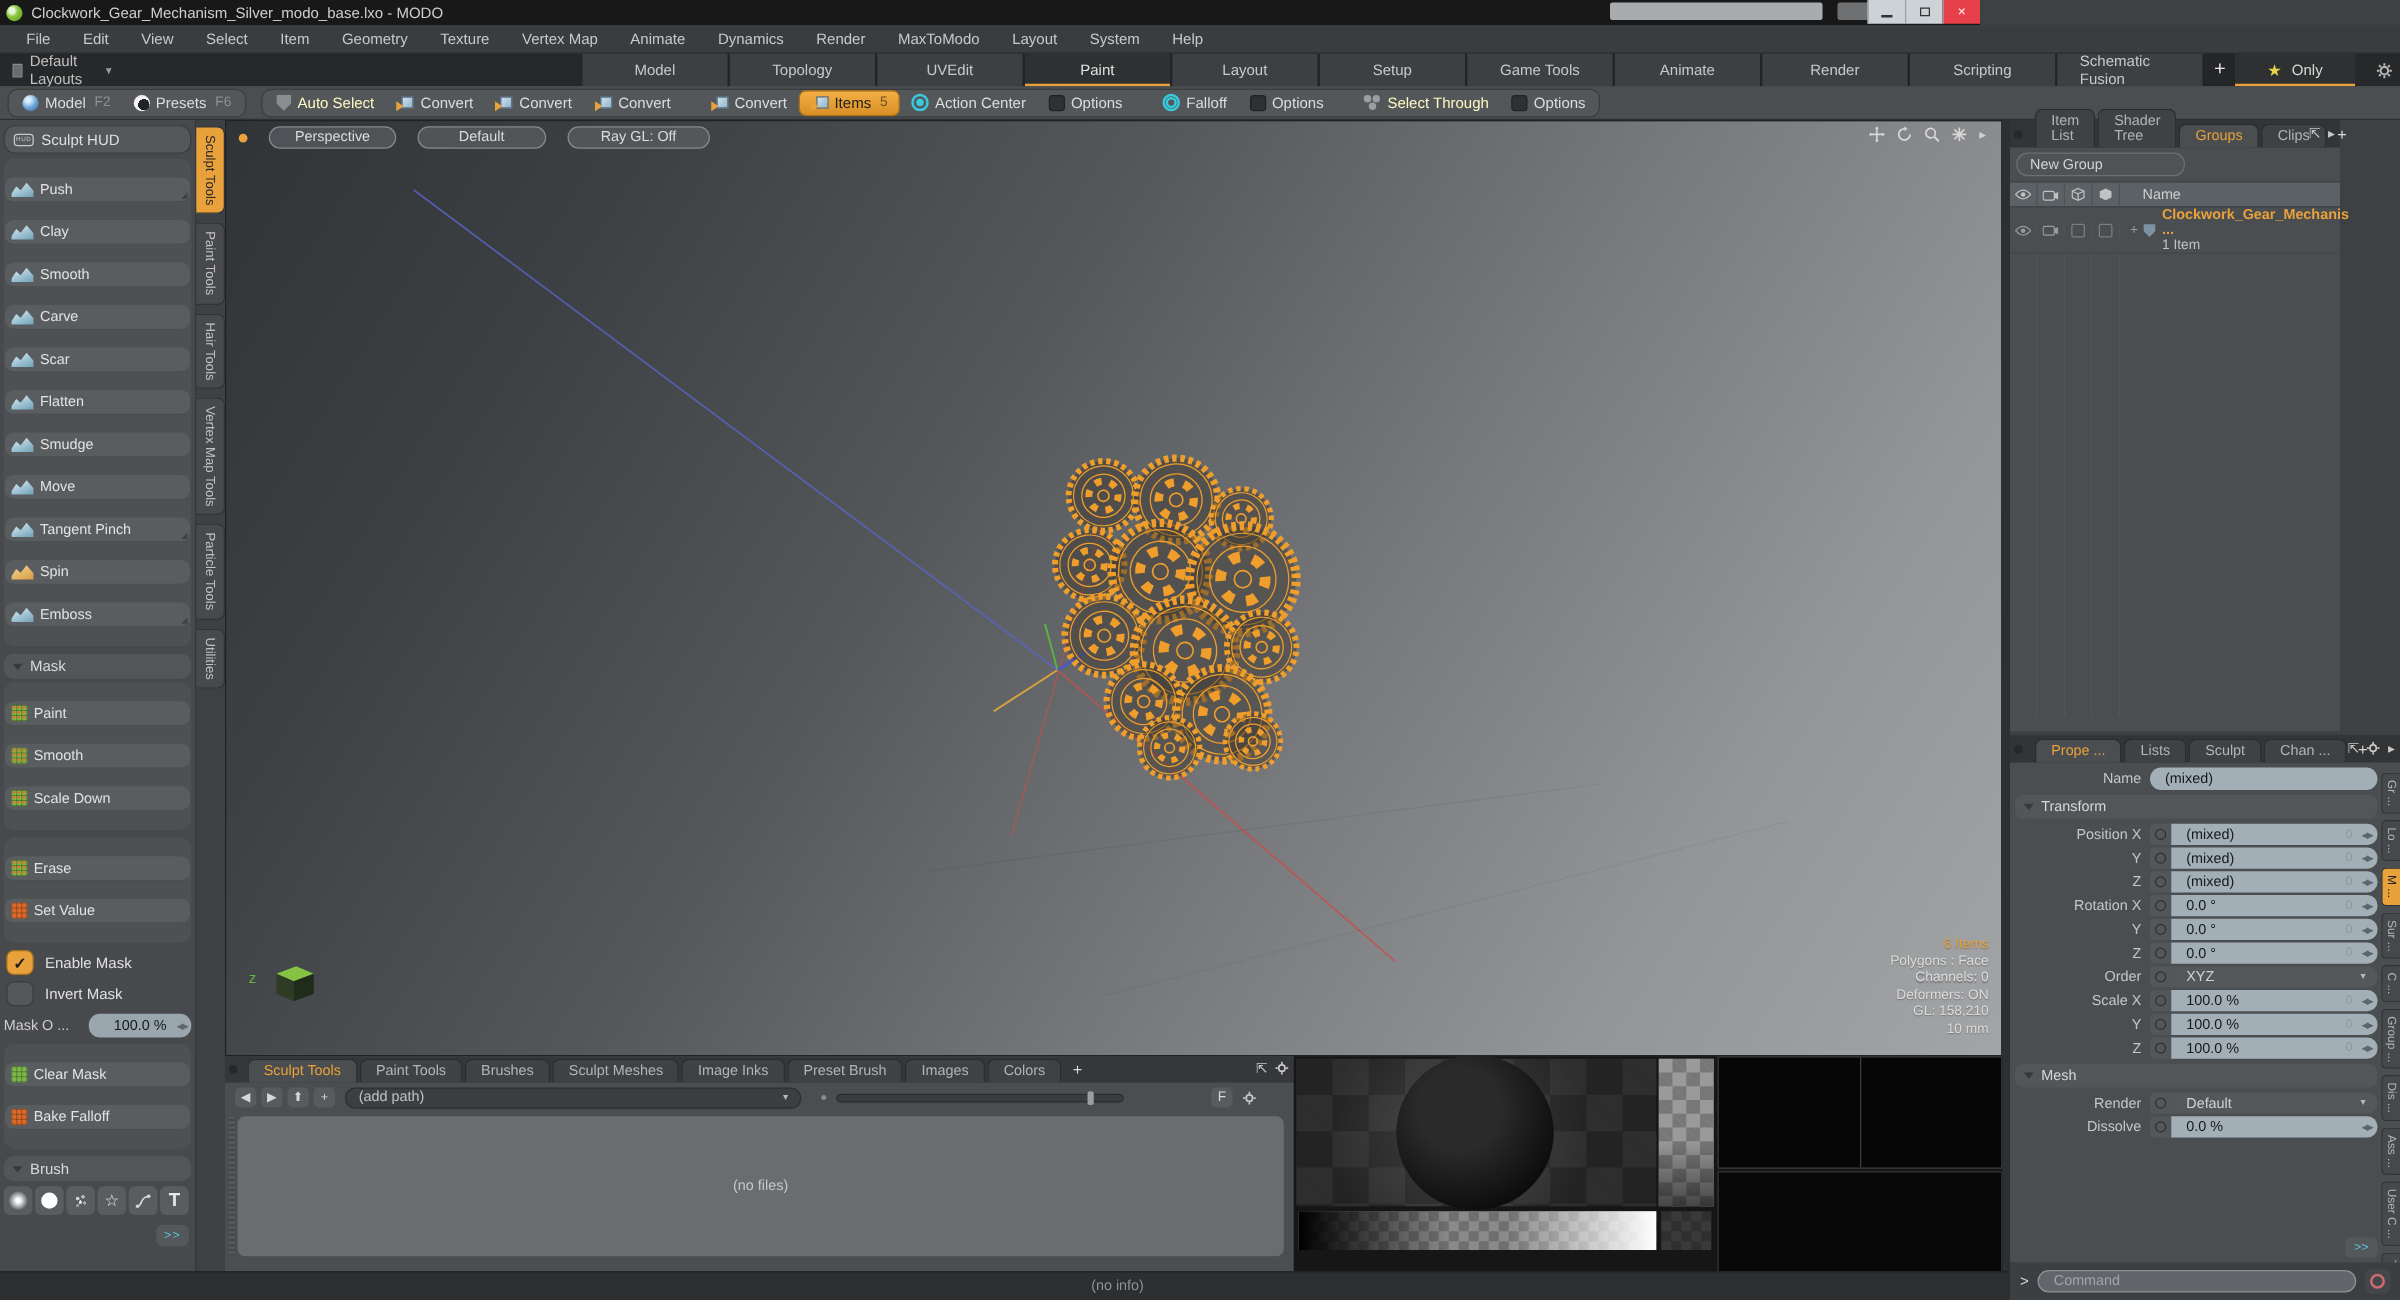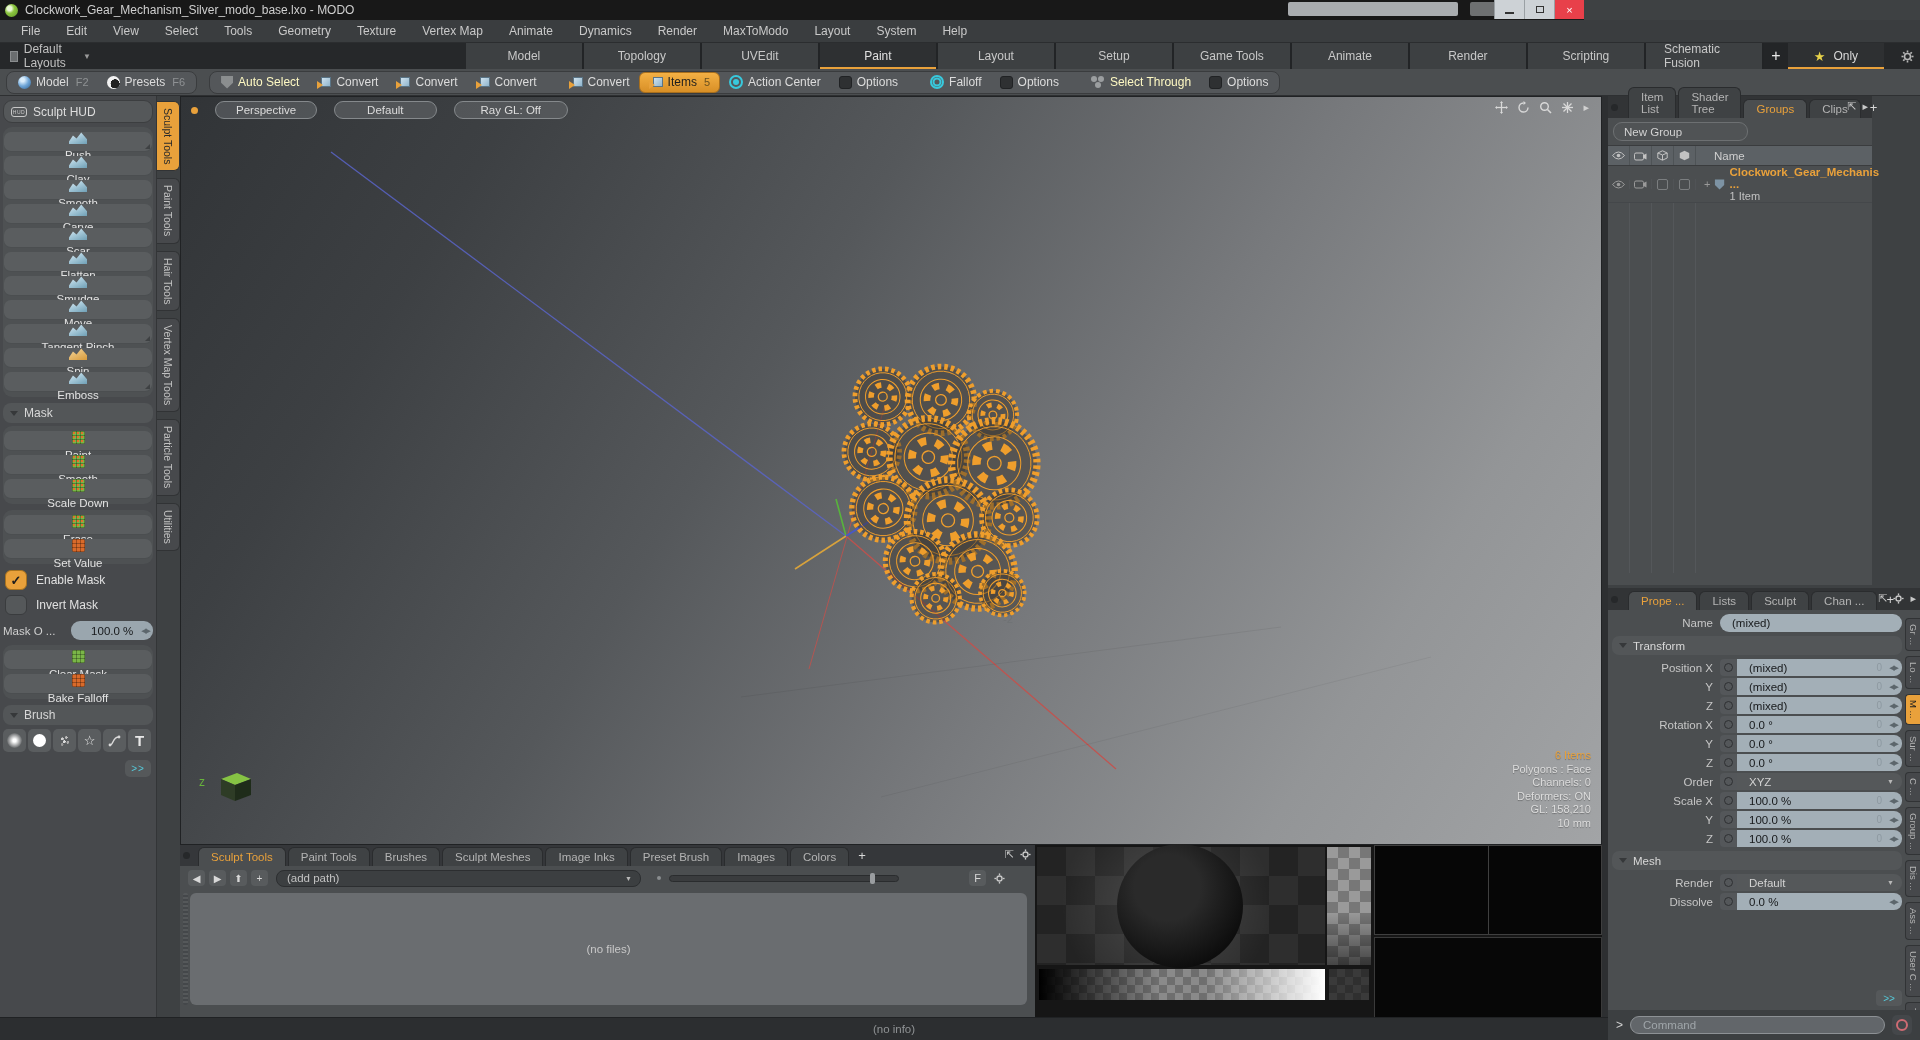--- a/index.html
+++ b/index.html
@@ -57,21 +57,21 @@
   .cluster-gray { width:14px; height:12px; position:relative; }
   .cluster-gray::before, .cluster-gray::after { content:""; position:absolute; width:6px; height:6px; border-radius:50%; background:#9b9e a0; background:#9b9ea0; }
   .cluster-gray::before { left:0; top:0; box-shadow:7px 0 0 #9b9ea0; }
   .cluster-gray::after { left:4px; top:6px; }
 
   
   .sidebar { position:absolute; left:0; top:96px; width:157px; height:921px; background:#47494c; border-right:1px solid #333537; padding:4px 3px 0 3px; }
   .hud-header { height:23px; background:#55585a; border:1px solid #3c3e40; border-radius:9px; display:flex; align-items:center; gap:6px; padding:0 7px; margin-bottom:4px; color:#dedede; }
   .hud-ico { width:16px; height:10px; border:1px solid #c8c8c8; border-radius:3px; font-size:5px; color:#c8c8c8; display:flex; align-items:center; justify-content:center; letter-spacing:.5px; }
   .tool-list { background:#4e5153; border-radius:9px; padding:1px; margin-bottom:6px; }
-  .tool-btn { height:20px; margin:4px 0; background:#5a5d5f; border-radius:7px; display:flex; align-items:center; gap:5px; padding:0 5px; color:#e2e2e2; font-size:11.5px; position:relative; border-bottom:1px solid #4b4e50;flex-direction:column; }
+  .tool-btn { height:20px; margin:14px 0; background:#5a5d5f; border-radius:7px; display:flex; align-items:center; gap:5px; padding:0 5px; color:#e2e2e2; font-size:11.5px; position:relative; border-bottom:1px solid #4b4e50; }
   .tool-btn.has-sub::after { content:""; position:absolute; right:2px; bottom:2px; border-left:5px solid transparent; border-bottom:5px solid #3e4143; }
   .tool-icon { width:18px; height:12px; flex:none; }
   .tool-icon[data-icon="sculpt"], .tool-icon[data-icon="sculpt-move"], .tool-icon[data-icon="sculpt-spin"] { background:linear-gradient(155deg,#f0f6f9 0%,#a9cbdb 45%,#6f9fb5 100%); clip-path:polygon(0 80%,22% 30%,42% 55%,68% 5%,100% 60%,100% 100%,0 100%); }
   .tool-icon[data-icon="sculpt-spin"] { background:linear-gradient(155deg,#f5d9a0,#d89a3a); }
   .tool-icon[data-icon="mask-dot"], .tool-icon[data-icon="mask-green"], .tool-icon[data-icon="mask-solid"] { width:13px; height:13px; border-radius:2px; background-color:#7ab648; background-image:linear-gradient(90deg,rgba(0,0,0,.28) 1px,transparent 1px),linear-gradient(rgba(0,0,0,.28) 1px,transparent 1px); background-size:4px 4px; }
   .tool-icon[data-icon="mask-dot"] { background-image:radial-gradient(circle at 55% 45%,#e4702c 0 34%,transparent 36%),linear-gradient(90deg,rgba(0,0,0,.28) 1px,transparent 1px),linear-gradient(rgba(0,0,0,.28) 1px,transparent 1px); }
   .tool-icon[data-icon="mask-solid"] { background-color:#d96a2a; }
   .section-hdr { height:20px; background:#535658; border-radius:8px; display:flex; align-items:center; gap:6px; padding:0 7px; color:#d8d8d8; margin:5px 0 3px 0; }
   .tri-down { width:0; height:0; border-left:4px solid transparent; border-right:4px solid transparent; border-top:5px solid #36383a; }
   .chk-row { display:flex; align-items:center; gap:9px; margin:5px 2px; color:#e0e0e0; }
@@ -228,21 +228,21 @@
       </div>
   </div>
 </div>
 
 <div class="menubar">
 
 <span class="menu-item">File</span>
     <span class="menu-item">Edit</span>
     <span class="menu-item">View</span>
     <span class="menu-item">Select</span>
-    <span class="menu-item">Tools</span>
+    <span class="menu-item">Item</span>
     <span class="menu-item">Geometry</span>
     <span class="menu-item">Texture</span>
     <span class="menu-item">Vertex Map</span>
     <span class="menu-item">Animate</span>
     <span class="menu-item">Dynamics</span>
     <span class="menu-item">Render</span>
     <span class="menu-item">MaxToModo</span>
     <span class="menu-item">Layout</span>
     <span class="menu-item">System</span>
     <span class="menu-item">Help</span>

